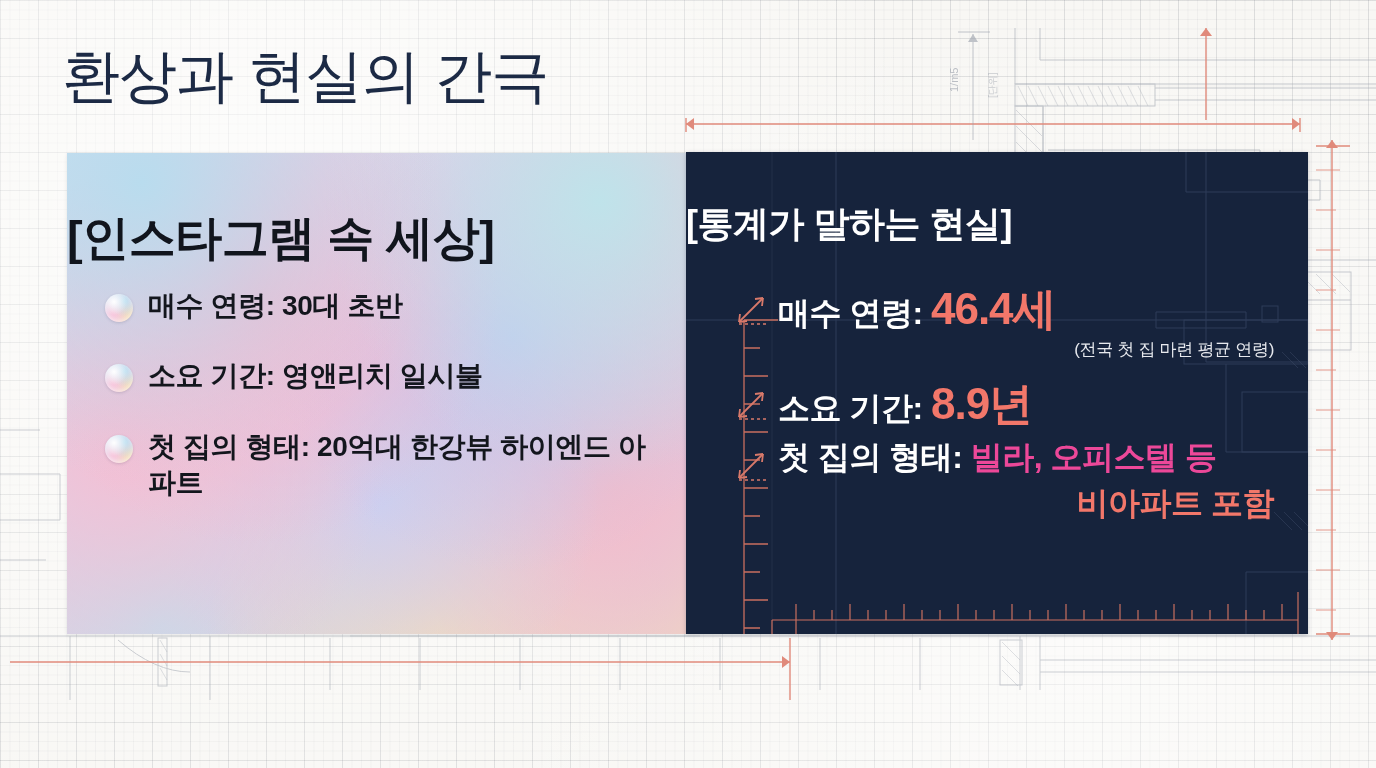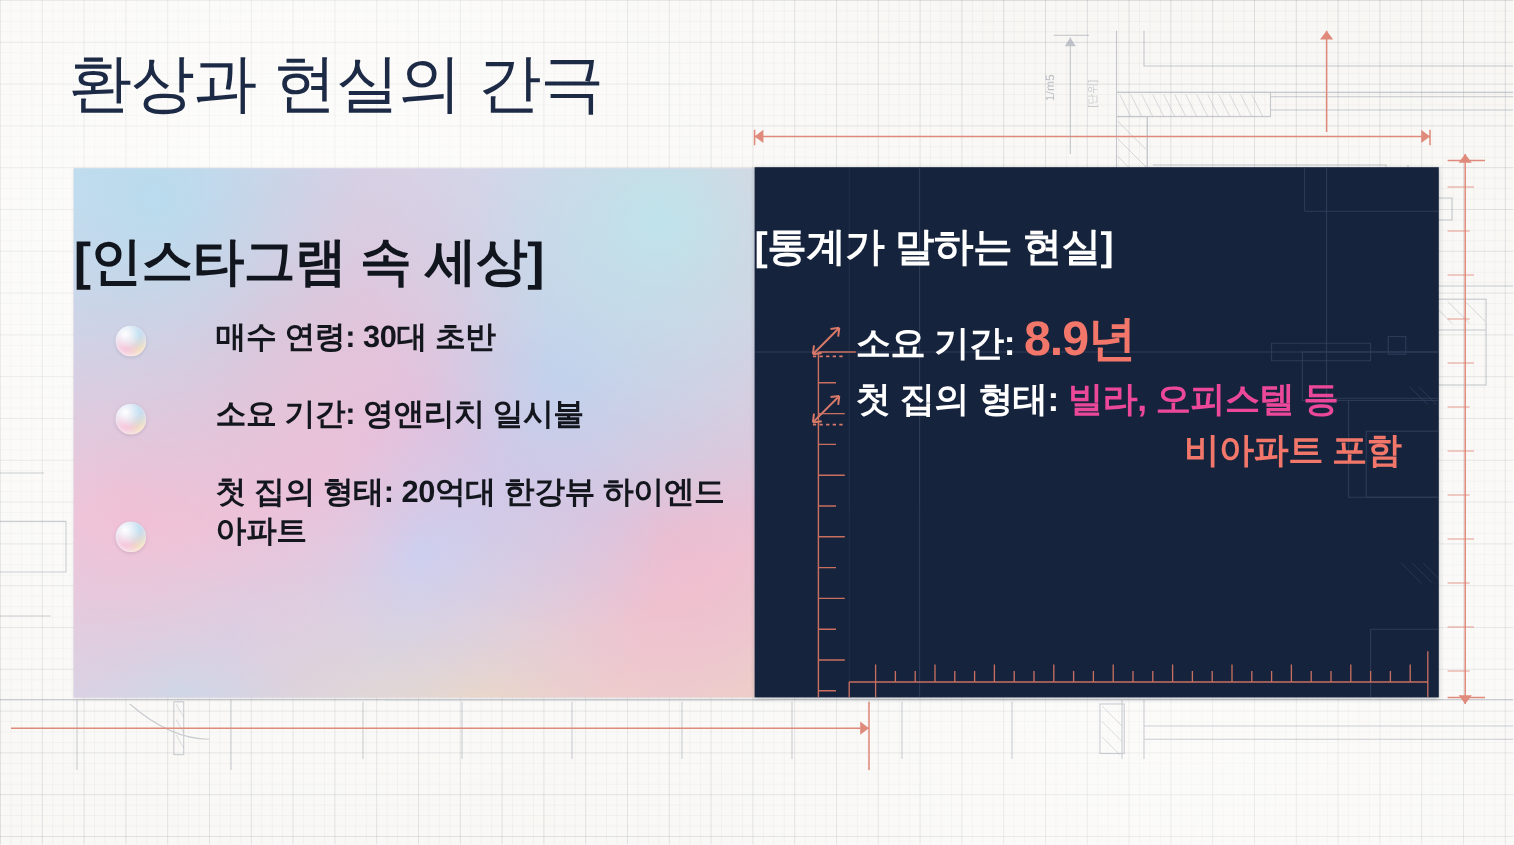--- a/index.html
+++ b/index.html
@@ -74,23 +74,22 @@
     font-weight: 700;
     color: #11151d;
     letter-spacing: -0.5px;
   }
   .left-list {
     position: absolute;
     top: 135px; left: 38px; right: 18px;
   }
   .left-item {
     display: flex;
-    align-items: flex-end;
+    align-items: flex-start;
     margin-bottom: 34px;
-    gap: 48px;
   }
   .bullet-orb {
     flex: 0 0 auto;
     width: 28px; height: 28px;
     border-radius: 50%;
     margin-top: 6px; margin-right: 15px;
     background:
       radial-gradient(circle at 32% 28%, #ffffff 0%, rgba(255,255,255,0) 48%),
       radial-gradient(circle at 70% 25%, #bfe2f2 0%, rgba(191,226,242,0) 55%),
       radial-gradient(circle at 30% 75%, #f7c7dd 0%, rgba(247,199,221,0) 58%),
@@ -332,20 +331,36 @@
         <path d="M86 468 L86 482"></path>
         <path d="M110 452 L110 482 M128 458 L128 468 M146 458 L146 468 M164 452 L164 468 M182 458 L182 468 M200 458 L200 468 M218 452 L218 468 M236 458 L236 468 M254 458 L254 468 M272 452 L272 468 M290 458 L290 468 M308 458 L308 468 M326 452 L326 468 M344 458 L344 468 M362 458 L362 468 M380 452 L380 468 M398 458 L398 468 M416 458 L416 468 M434 452 L434 468 M452 458 L452 468 M470 458 L470 468 M488 452 L488 468 M506 458 L506 468 M524 458 L524 468 M542 452 L542 468 M560 458 L560 468 M578 458 L578 468 M596 452 L596 468"></path>
         <path d="M612 440 L612 482"></path>
       </g>
     </svg>
 
     <div class="panel-right-head">[통계가 말하는 현실]</div>
 
     <div class="right-list">
 
+      <div class="right-item">
+        <div class="right-row">
+          <svg class="dim-arrow" viewBox="0 0 36 38">
+            <g stroke="#d8796a" stroke-width="1.8" fill="none">
+              <path d="M5 32 L29 8"></path>
+              <path d="M29 8 L21 9 M29 8 L28 16"></path>
+              <path d="M5 32 L13 31 M5 32 L6 24"></path>
+            </g>
+            <path d="M5 34 L34 34" stroke="#d8796a" stroke-width="1.6" stroke-dasharray="3 3" fill="none"></path>
+          </svg>
+          <div class="right-main">
+            <span>매수 연령: </span><span class="big">46.4세</span>
+          </div>
+        </div>
+        <div class="right-caption">(전국 첫 집 마련 평균 연령)</div>
+      </div>
 
       <div class="right-item">
         <div class="right-row">
           <svg class="dim-arrow" viewBox="0 0 36 38">
             <g stroke="#d8796a" stroke-width="1.8" fill="none">
               <path d="M5 32 L29 8"></path>
               <path d="M29 8 L21 9 M29 8 L28 16"></path>
               <path d="M5 32 L13 31 M5 32 L6 24"></path>
             </g>
             <path d="M5 34 L34 34" stroke="#d8796a" stroke-width="1.6" stroke-dasharray="3 3" fill="none"></path>

